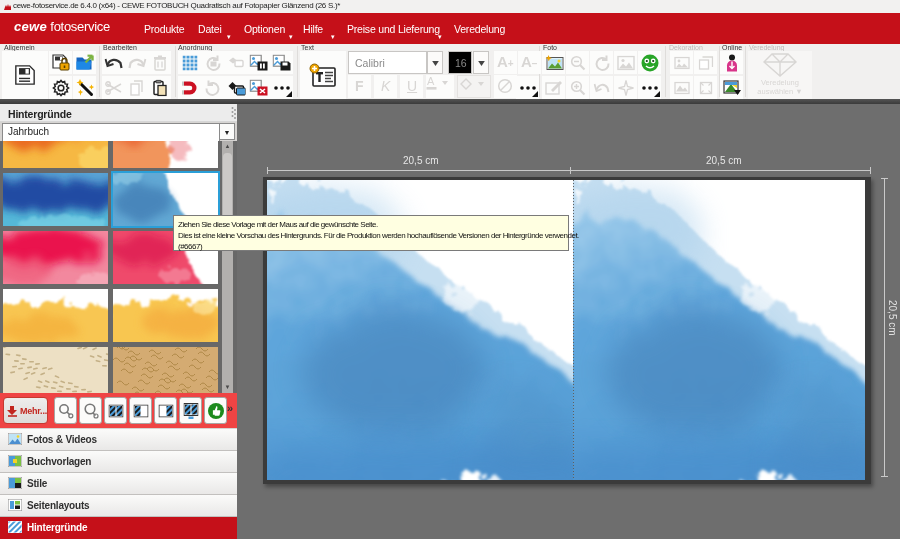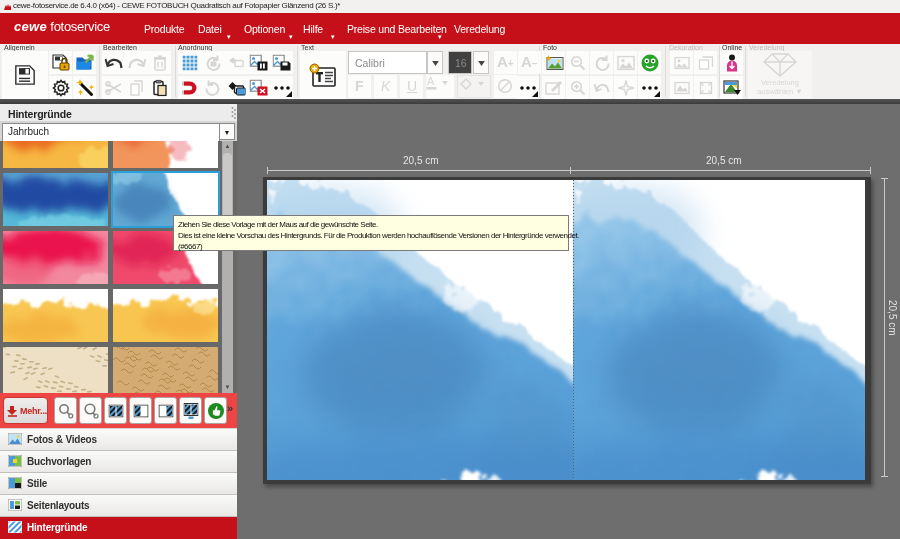--- a/index.html
+++ b/index.html
@@ -68,21 +68,21 @@
         <path d="M1 8 L8 8 L8 5 L7 3 L6 5 L5 2 L4 5 L3 3 L2 5 Z" fill="#c51019"></path>
       </svg>
     <span class="txt">cewe-fotoservice.de 6.4.0 (x64) - CEWE FOTOBUCH Quadratisch auf Fotopapier Glänzend (26 S.)*</span>
   </div>
   <div id="menubar">
     <div id="logo"><b>cewe</b> fotoservice</div>
     <span class="menuitem" style="left:144px">Produkte</span>
     <span class="menuitem" style="left:198px">Datei</span>
     <span class="menuitem" style="left:244px">Optionen</span>
     <span class="menuitem" style="left:303px">Hilfe</span>
-    <span class="menuitem" style="left:347px">Preise und Bearbeiten</span>
+    <span class="menuitem" style="left:347px">Preise und Lieferung</span>
     <span class="menuitem" style="left:454px">Veredelung</span>
     <span class="menuarrow" style="left:227px">▾</span>
     <span class="menuarrow" style="left:289px">▾</span>
     <span class="menuarrow" style="left:331px">▾</span>
     <span class="menuarrow" style="left:438px">▾</span>
   </div>
   <div id="toolbar">
     <span class="gl" style="left:4px">Allgemein</span>
     <span class="gl" style="left:103px">Bearbeiten</span>
     <span class="gl" style="left:178px">Anordnung</span>
@@ -280,21 +280,21 @@
 <circle cx="5.5" cy="5.5" r="4.5" fill="#f0a500" stroke="#8a6000" stroke-width="1"></circle>
 <path d="M5.5 3 v5 M3 5.5 h5" stroke="#fff" stroke-width="1.6"></path>
 </svg>
       </div>
 <div style="position:absolute; left:348px; top:7px; width:79px; height:23px; background:#fff; border:1px solid #c8c6c4; font-size:10.5px; color:#8a8a8a; padding:5px 0 0 6px;">Calibri</div>
 <div style="position:absolute; left:427px; top:7px; width:16px; height:23px; background:#fcfbfa; border:1px solid #c8c6c4;">
         <svg width="7" height="5" viewBox="0 0 8 6" style="position:absolute;left:4px;top:9px">
           <path d="M0 0 h8 l-4 6 Z" fill="#444"></path>
         </svg>
       </div>
-<div style="position:absolute; left:448px; top:7px; width:24px; height:23px; background:#404040; border:1px solid #c8c6c4; font-size:10.5px; color:#8a8a8a; padding:5px 0 0 6px;">16</div>
+<div style="position:absolute; left:448px; top:7px; width:24px; height:23px; background:#000000; border:1px solid #c8c6c4; font-size:10.5px; color:#8a8a8a; padding:5px 0 0 6px;">16</div>
 <div style="position:absolute; left:473px; top:7px; width:16px; height:23px; background:#fcfbfa; border:1px solid #c8c6c4;">
         <svg width="7" height="5" viewBox="0 0 8 6" style="position:absolute;left:4px;top:9px">
           <path d="M0 0 h8 l-4 6 Z" fill="#444"></path>
         </svg>
       </div>
 <div style="position:absolute; left:494px; top:7px; width:23px; height:23px; background:#fcfcfb;"></div>
 <div style="position:absolute; left:518px; top:7px; width:23px; height:23px; background:#fcfcfb;"></div>
 <span style="position:absolute; left:497px; top:9px; color:#d8d6d4; font-size:15px; font-weight:bold;">A<span style="font-size:10px">+</span></span>
 <span style="position:absolute; left:521px; top:9px; color:#d8d6d4; font-size:15px; font-weight:bold;">A<span style="font-size:10px">−</span></span>
 <div style="position:absolute; left:348px; top:31px; width:23px; height:23px; background:#fcfcfb;"></div>

